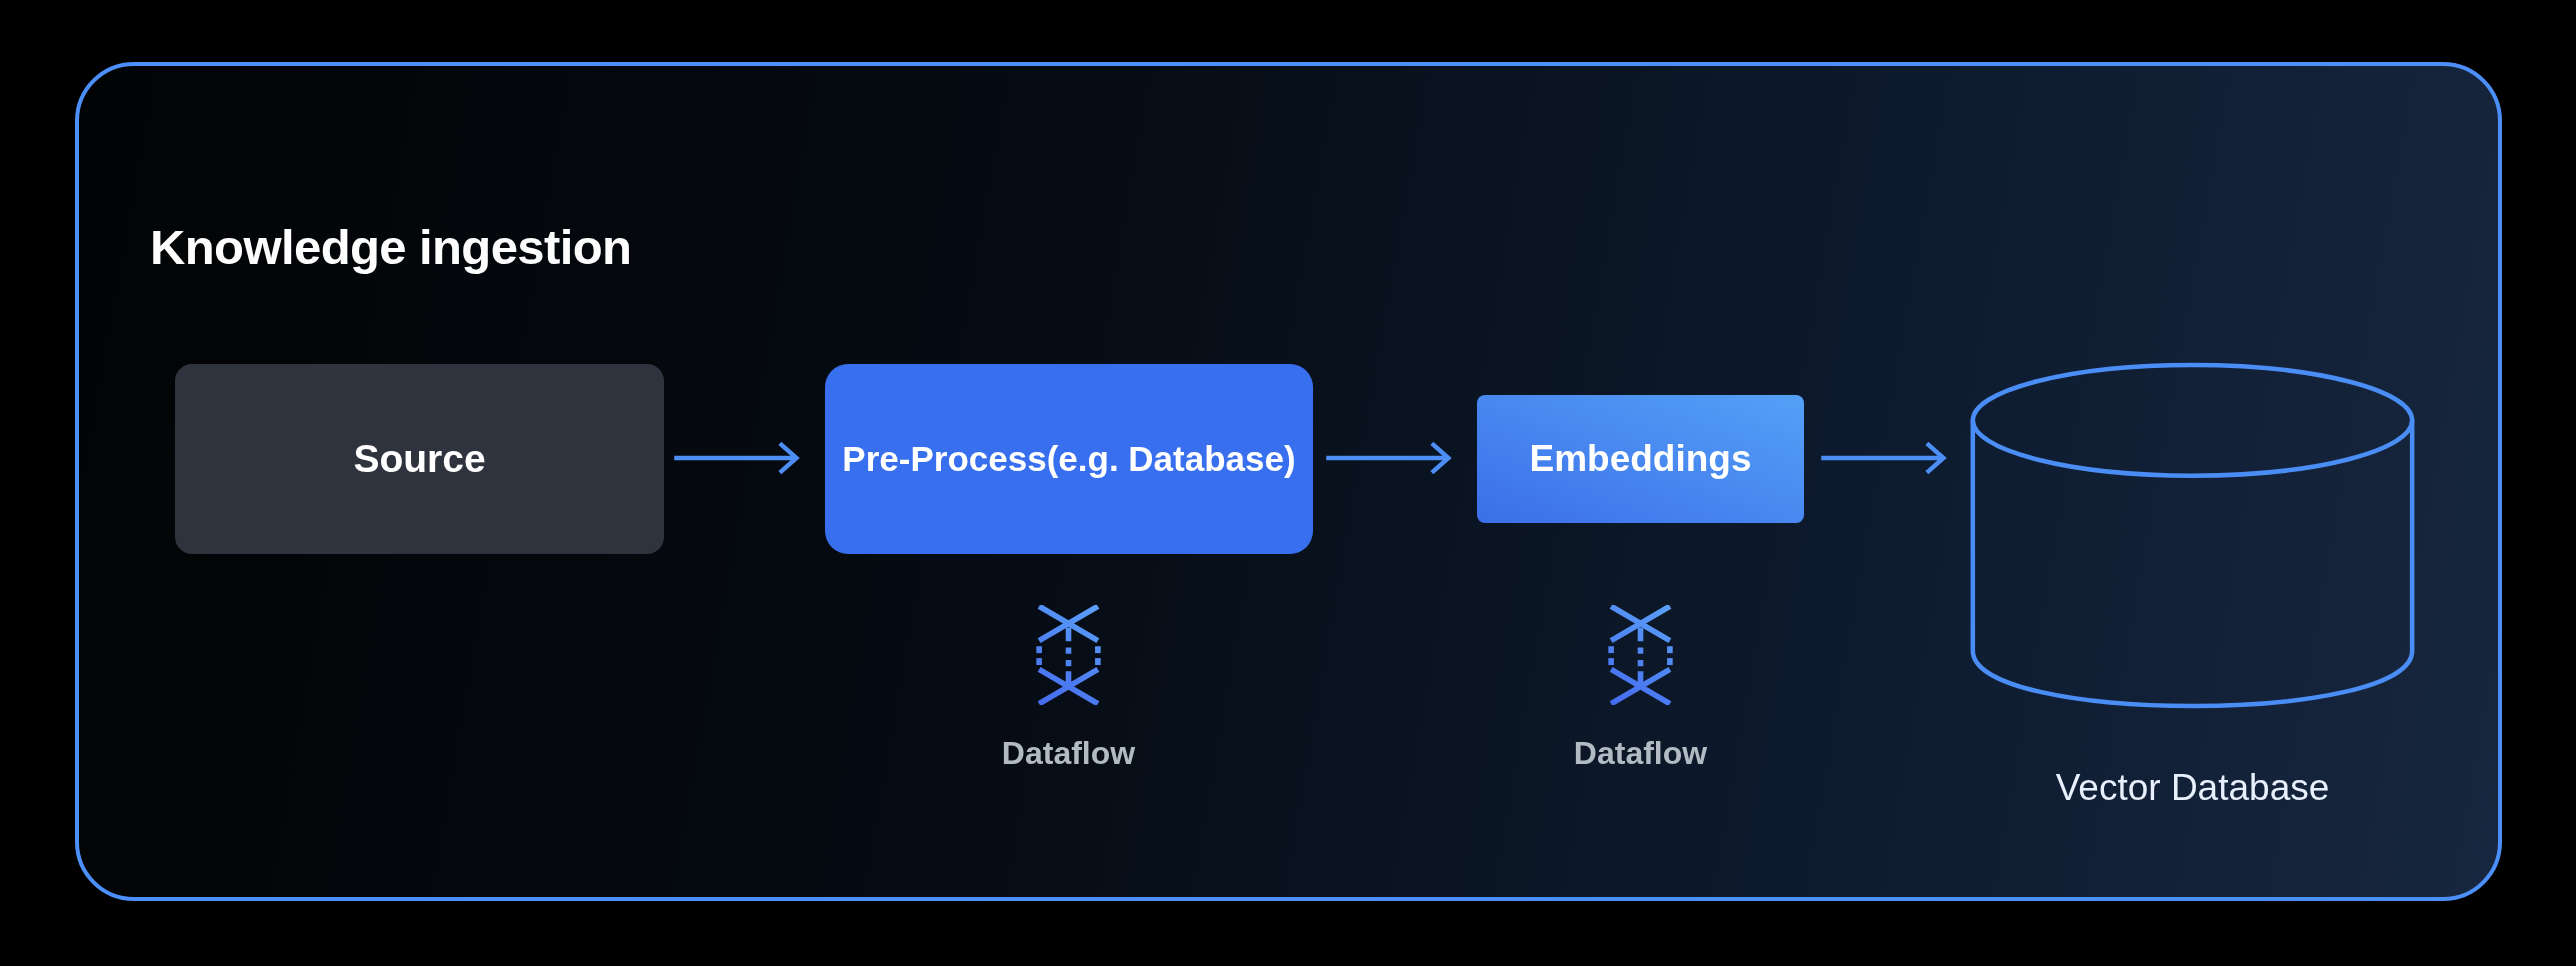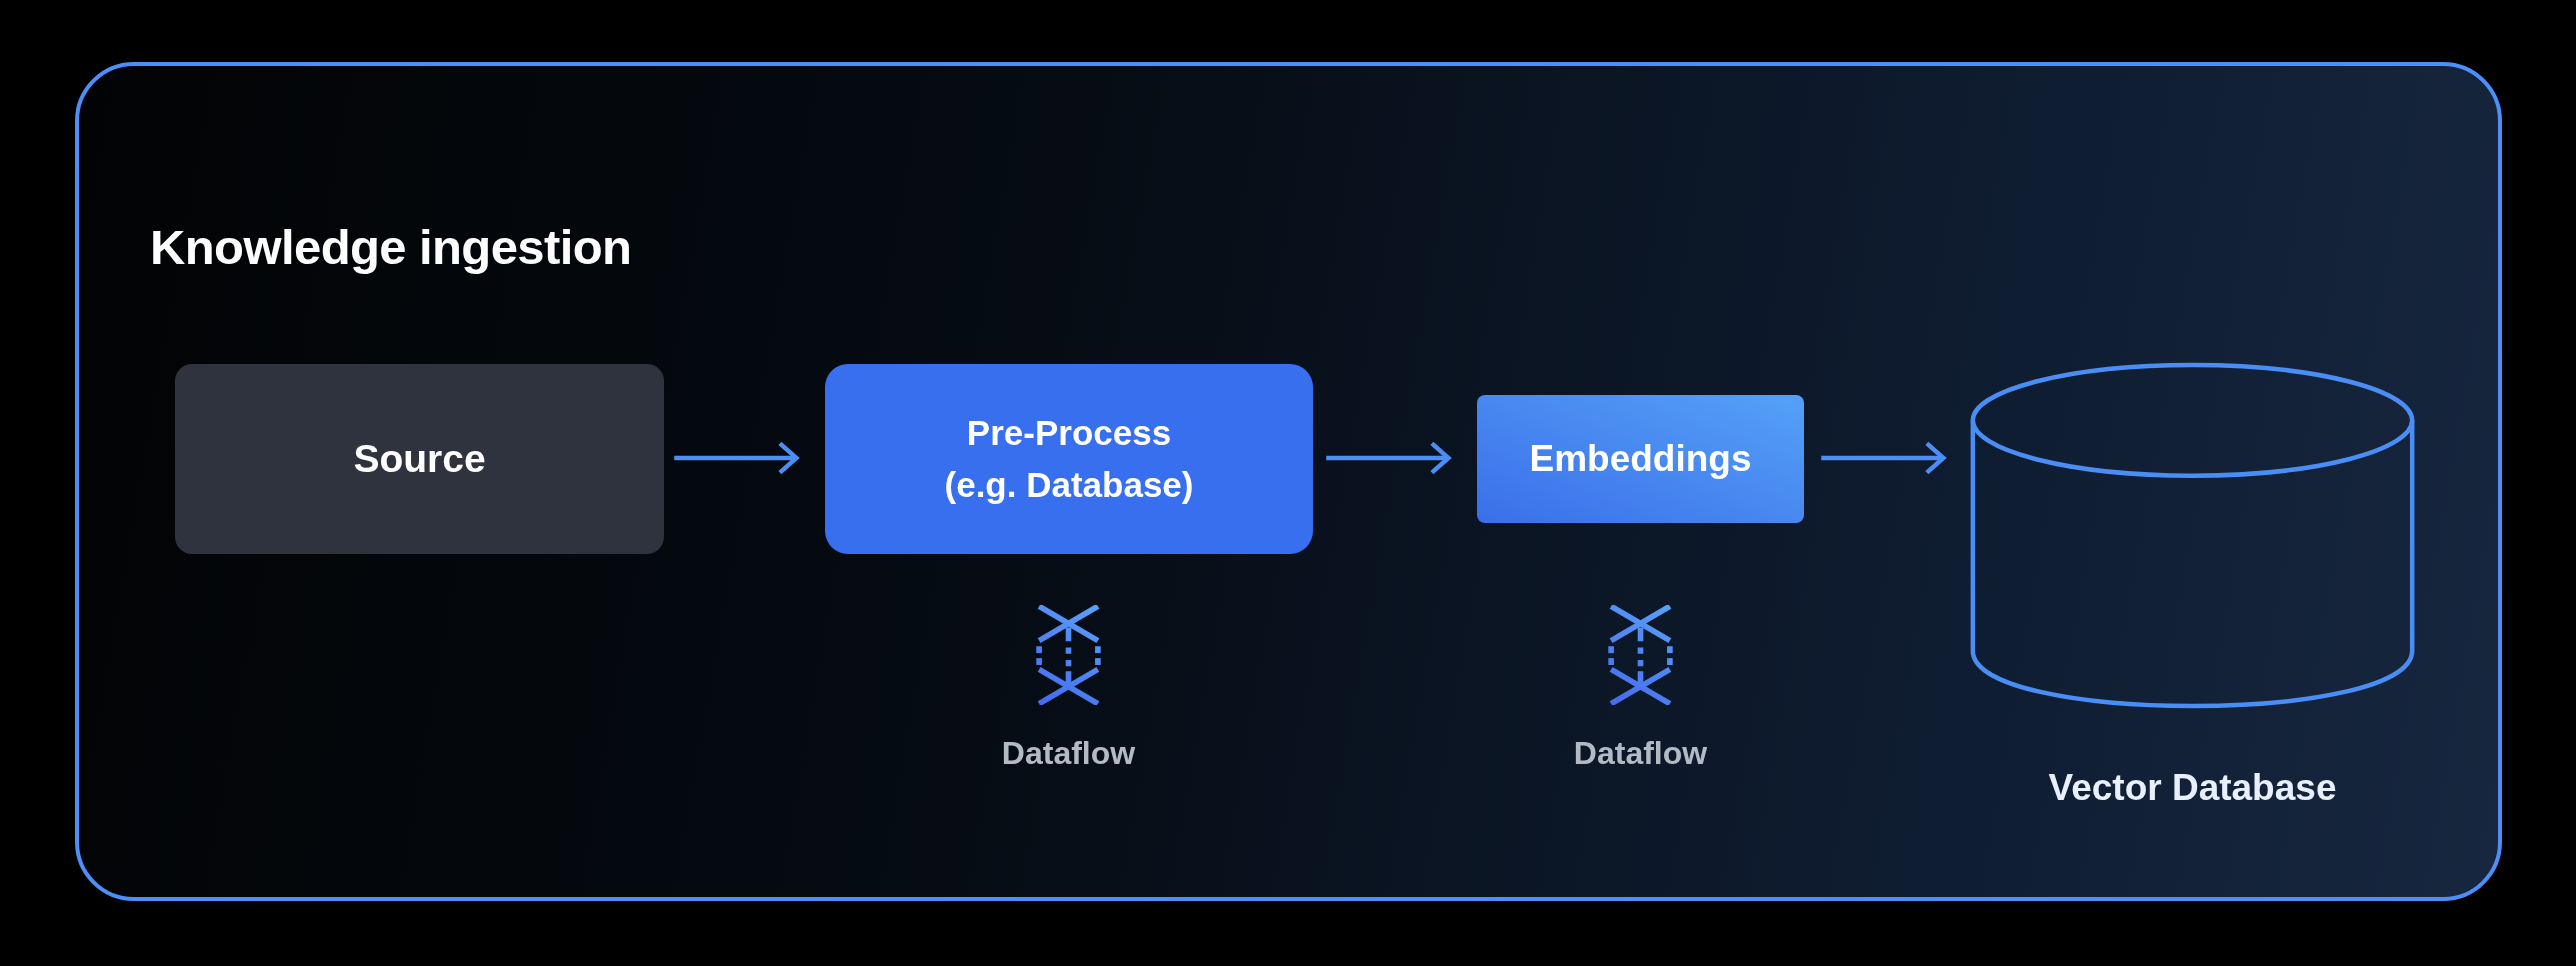--- a/index.html
+++ b/index.html
@@ -57,21 +57,21 @@
   }
   .node-preprocess {
     left: 825px;
     top: 364px;
     width: 488px;
     height: 190px;
     border-radius: 23px;
     background: #386fef;
     font-size: 35px;
     line-height: 1.5;
-    flex-direction: column;
+    flex-direction: row;
   }
   .node-embeddings {
     left: 1477px;
     top: 395px;
     width: 327px;
     height: 128px;
     border-radius: 8px;
     background: linear-gradient(to top right, #3b6fe9 0%, #55a1f7 100%);
     font-size: 37px;
   }
@@ -91,21 +91,21 @@
     width: 449px;
     height: 349px;
   }
   .vdb-label {
     position: absolute;
     left: 1968px;
     top: 767px;
     width: 449px;
     text-align: center;
     font-size: 37px;
-    font-weight: 700;
+    font-weight: 400;
     color: #e9f0fd;
   }
   .dataflow-group {
     position: absolute;
     top: 605px;
     width: 167px;
     text-align: center;
   }
   .dataflow-group-1 { left: 985px; }
   .dataflow-group-2 { left: 1557px; }

